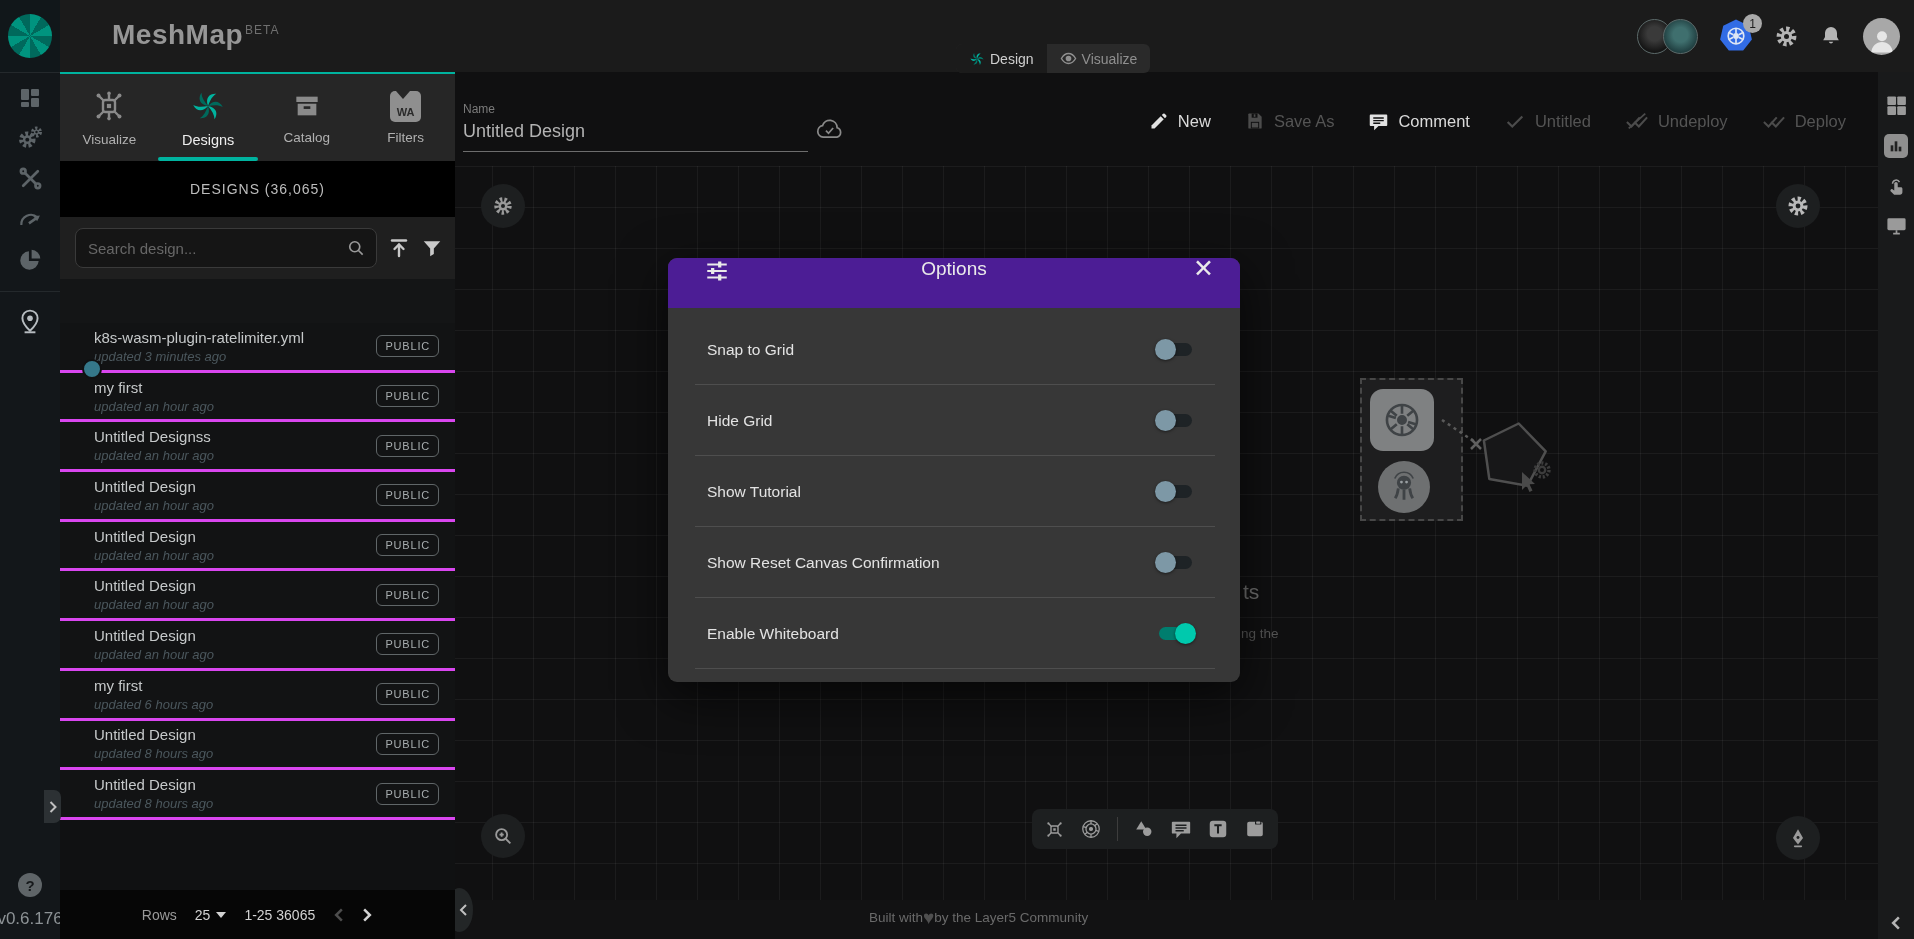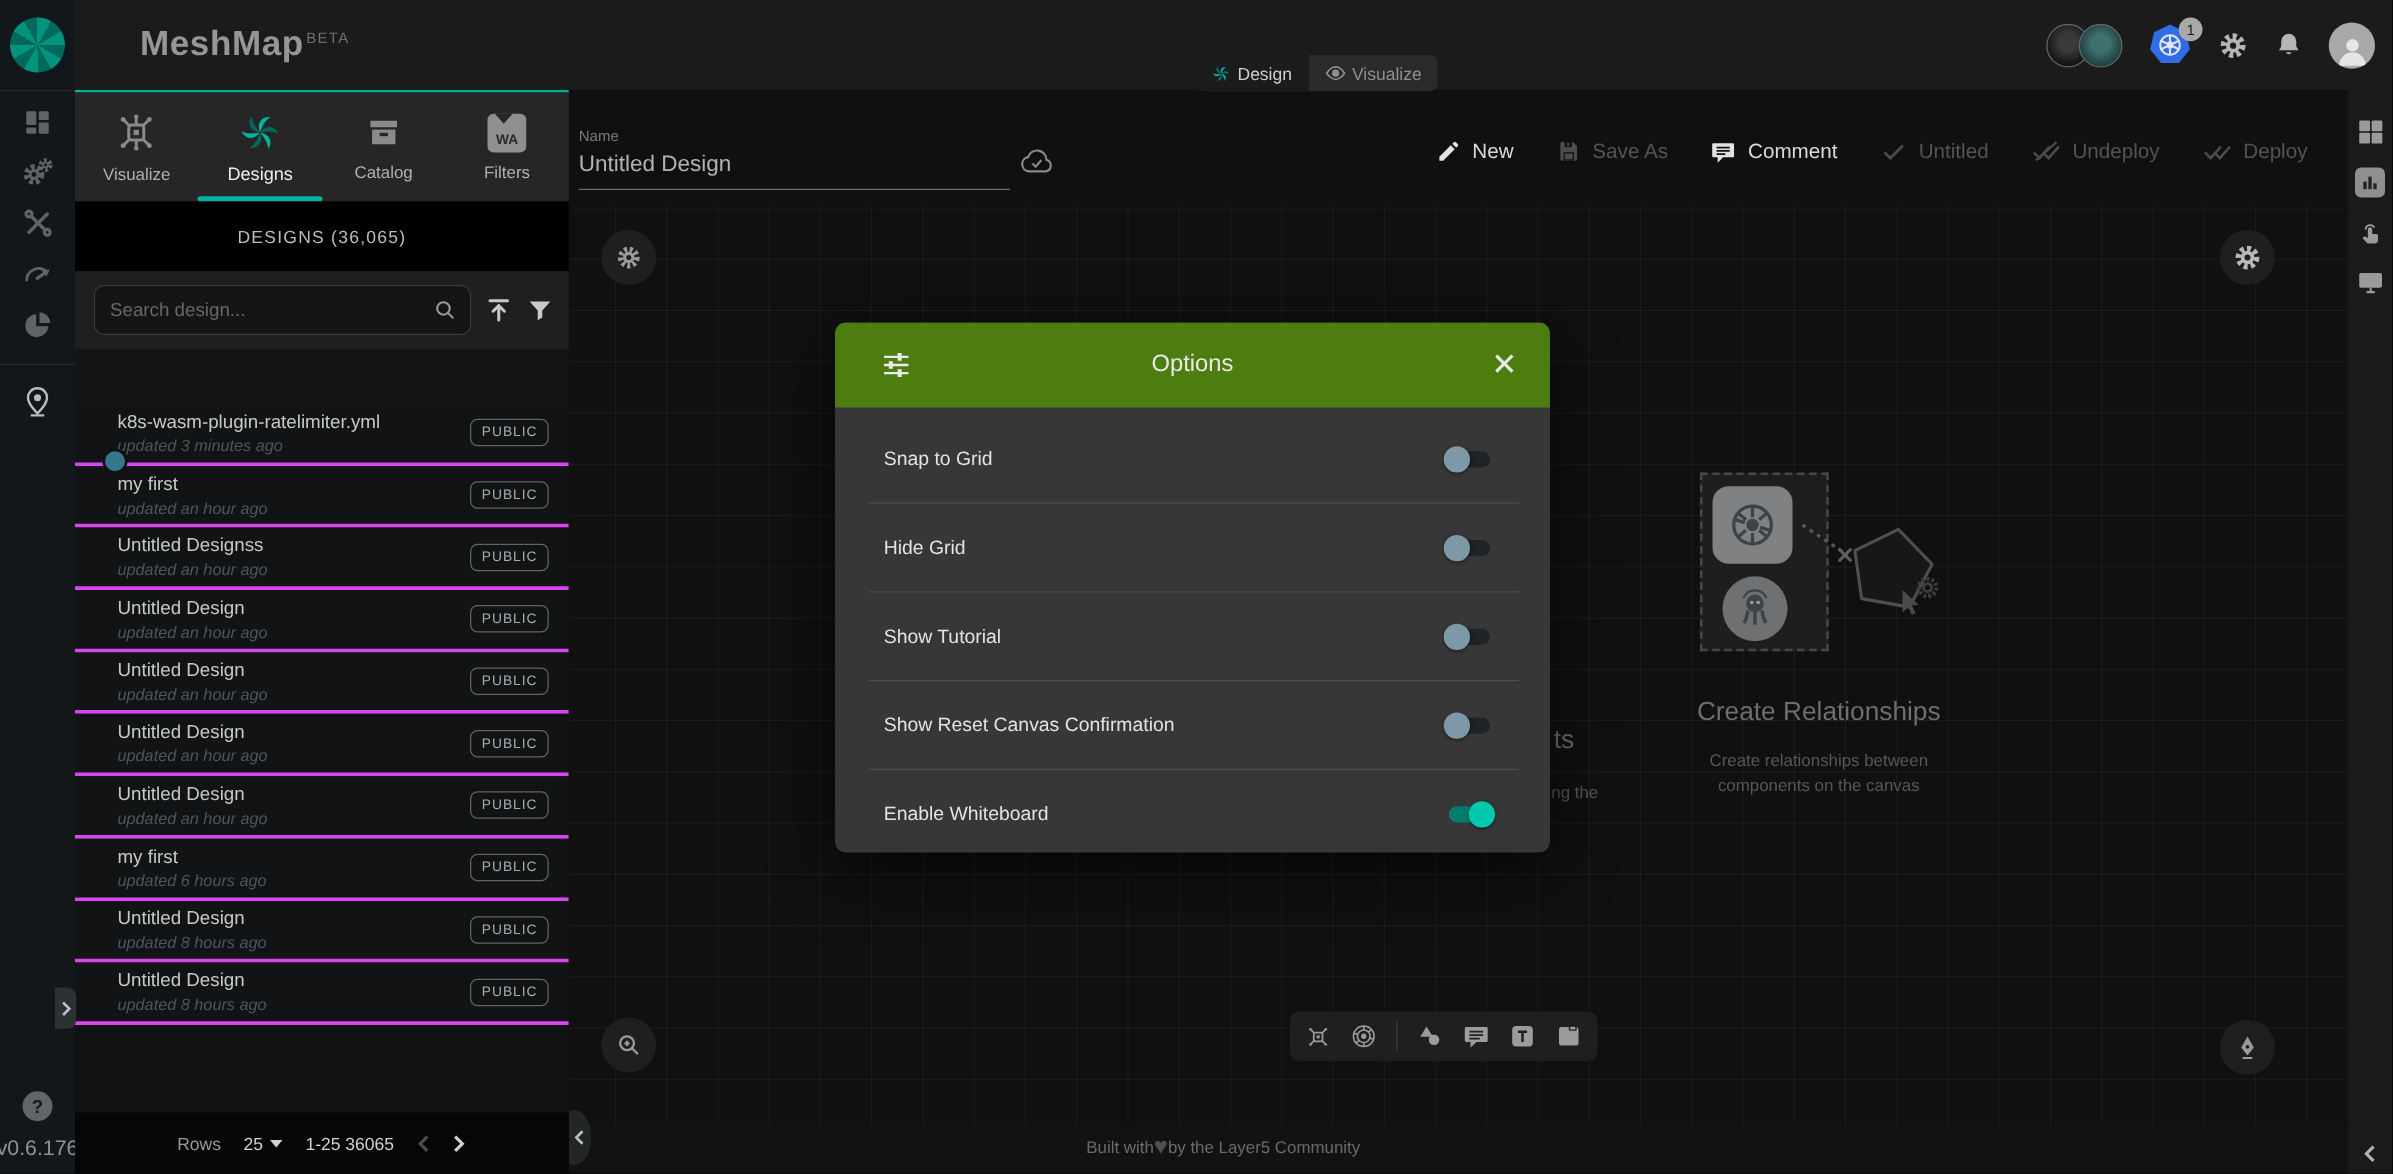--- a/index.html
+++ b/index.html
@@ -111,21 +111,21 @@
   .frag-desc{position:absolute;left:786px;top:554px;font-size:13.5px;color:#575757;}
 
   
   .right-rail{position:absolute;right:0;top:72px;width:36px;bottom:0;background:#191a1b;z-index:20;
      display:flex;flex-direction:column;align-items:center;padding-top:22px;gap:17px;}
   .rr-bottom{position:absolute;bottom:8px;left:0;width:100%;display:flex;justify-content:center;}
 
   
   .modal{position:absolute;left:668px;top:258px;width:572px;height:424px;border-radius:9px;overflow:hidden;z-index:60;
      background:#373737;box-shadow:0 14px 50px rgba(0,0,0,.65);}
-  .modal-hdr{position:relative;height:68px;background:#4d7c0f;display:flex;align-items:center;padding:0 26px 0 36px;}
+  .modal-hdr{position:relative;height:50px;background:#4c1d95;display:flex;padding:0 26px 0 36px;}
   .modal-title{position:absolute;left:0;right:0;text-align:center;font-size:19px;color:#eaeaea;}
   .modal-close{margin-left:auto;color:#eaeaea;font-size:25px;line-height:20px;z-index:2;}
   .opt-list{padding-top:6px;}
   .opt-row{position:relative;height:71px;display:flex;align-items:center;justify-content:space-between;padding:0 44px 0 39px;}
   .opt-row::after{content:'';position:absolute;left:27px;right:25px;bottom:0;height:1px;background:#4e4e4e;}
   .opt-label{font-size:15.5px;color:#e3e3e3;}
   .switch{position:relative;width:41px;height:21px;flex:none;}
   .switch .track{position:absolute;left:4px;top:4px;width:33px;height:13px;border-radius:7px;background:#1e2326;}
   .switch .knob{position:absolute;left:0;top:0;width:21px;height:21px;border-radius:50%;background:#7d98a6;
      box-shadow:0 1px 3px rgba(0,0,0,.5);}
@@ -631,27 +631,20 @@
     </div>
     <svg class="abs" style="left:983px;top:336px;" width="120" height="95" viewBox="0 0 120 95">
       <line x1="4" y1="12" x2="40" y2="36" stroke="#5a5a5a" stroke-width="2.5" stroke-dasharray="3 4"></line>
       <path d="M33 31l10 10M43 31l-10 10" stroke="#606060" stroke-width="2.5"></path>
       <polygon points="80.7,15.5 107.7,43.4 89.5,77.7 51.3,70.9 45.9,32.5" fill="#171718" stroke="#4f4f4f" stroke-width="2.5" stroke-linejoin="round"></polygon>
       <circle cx="104" cy="62" r="7" fill="none" stroke="#3c3c3c" stroke-width="3.4" stroke-dasharray="2.2 1.8"></circle>
       <circle cx="104" cy="62" r="4.4" fill="#3c3c3c"></circle>
         <circle cx="104" cy="62" r="2" fill="#101011"></circle>
       <polygon points="84,64 84,82 88.5,77.5 91.5,84 94.5,82.4 91.5,76.2 97,76" fill="#4a4a4a"></polygon>
     </svg>
-    <div class="hint">
-      <div class="hint-title">Create Relationships</div>
-      <div class="hint-desc">
-        <div>Create relationships between</div>
-        <div>components on the canvas</div>
-      </div>
-    </div>
     <div class="frag-title">ts</div>
     <div class="frag-desc">ng the</div>
 
     <div class="canvas-footer">
       <div class="footer-text">
         <span>Built with</span>
         <span class="heart">♥</span>
         <span>by the Layer5 Community</span>
       </div>
     </div>

